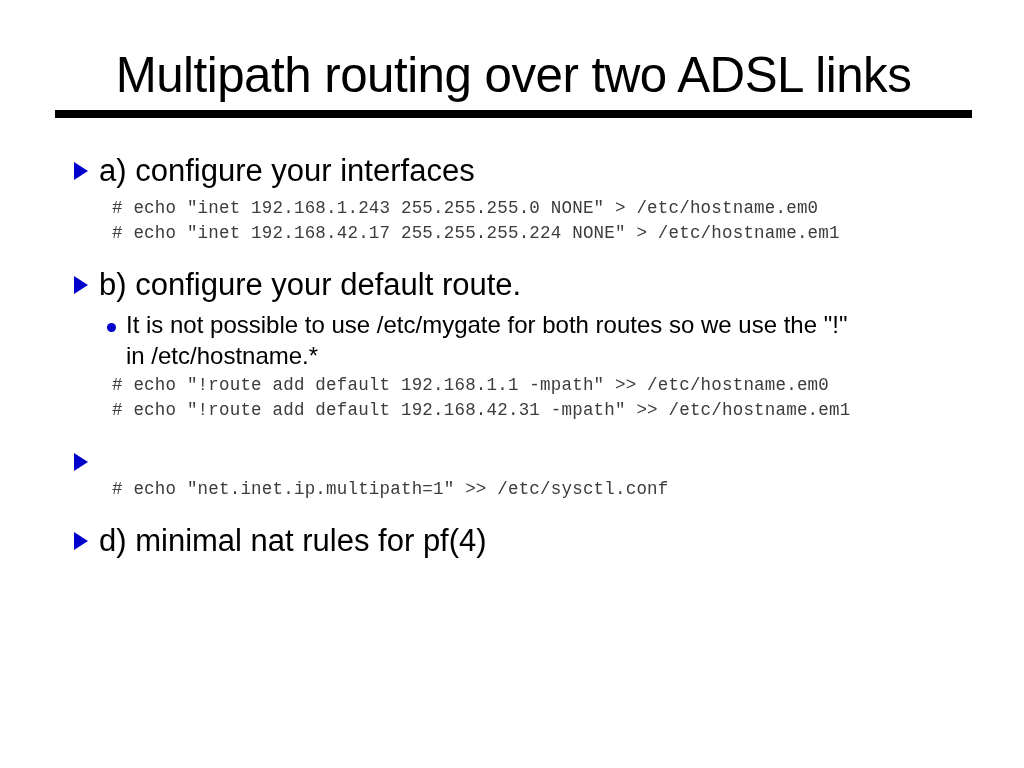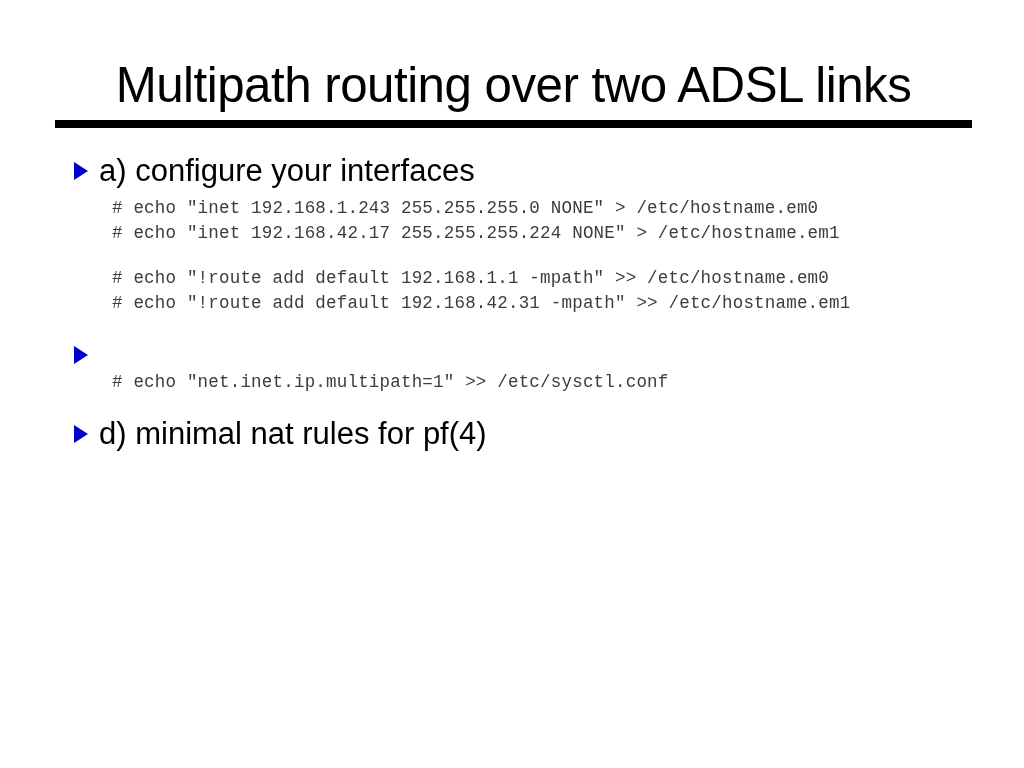--- a/index.html
+++ b/index.html
@@ -21,21 +21,21 @@
     position: relative;
     width: 1024px;
     height: 768px;
     background: #ffffff;
   }
 
   
   .title-block {
     position: absolute;
     left: 55px;
-    top: 56px;
+    top: 46px;
     width: 917px;
   }
   .slide-title {
     font-family: "Liberation Sans", sans-serif;
     font-size: 50px;
     font-weight: 400;
     line-height: 58px;
     letter-spacing: -0.5px;
     color: #000000;
     text-align: center;
@@ -149,20 +149,28 @@
         <span class="tri"></span>
         <span class="l1-text">a) configure your interfaces</span>
       </div>
       <div class="code-block">
         <div class="code-line"># echo "inet 192.168.1.243 255.255.255.0 NONE" &gt; /etc/hostname.em0</div>
         <div class="code-line"># echo "inet 192.168.42.17 255.255.255.224 NONE" &gt; /etc/hostname.em1</div>
       </div>
     </div>
 
     <div class="section">
+      <div class="bullet-l1">
+        <span class="tri"></span>
+        <span class="l1-text">b) configure your default route.</span>
+      </div>
+      <div class="bullet-l2">
+        <span class="dot"></span>
+        <span class="l2-text">It is not possible to use /etc/mygate for both routes so we use the "!" in /etc/hostname.*</span>
+      </div>
       <div class="code-block code-tight">
         <div class="code-line"># echo "!route add default 192.168.1.1 -mpath" &gt;&gt; /etc/hostname.em0</div>
         <div class="code-line"># echo "!route add default 192.168.42.31 -mpath" &gt;&gt; /etc/hostname.em1</div>
       </div>
     </div>
 
     <div class="section">
       <div class="bullet-l1">
         <span class="tri"></span>
       </div>

